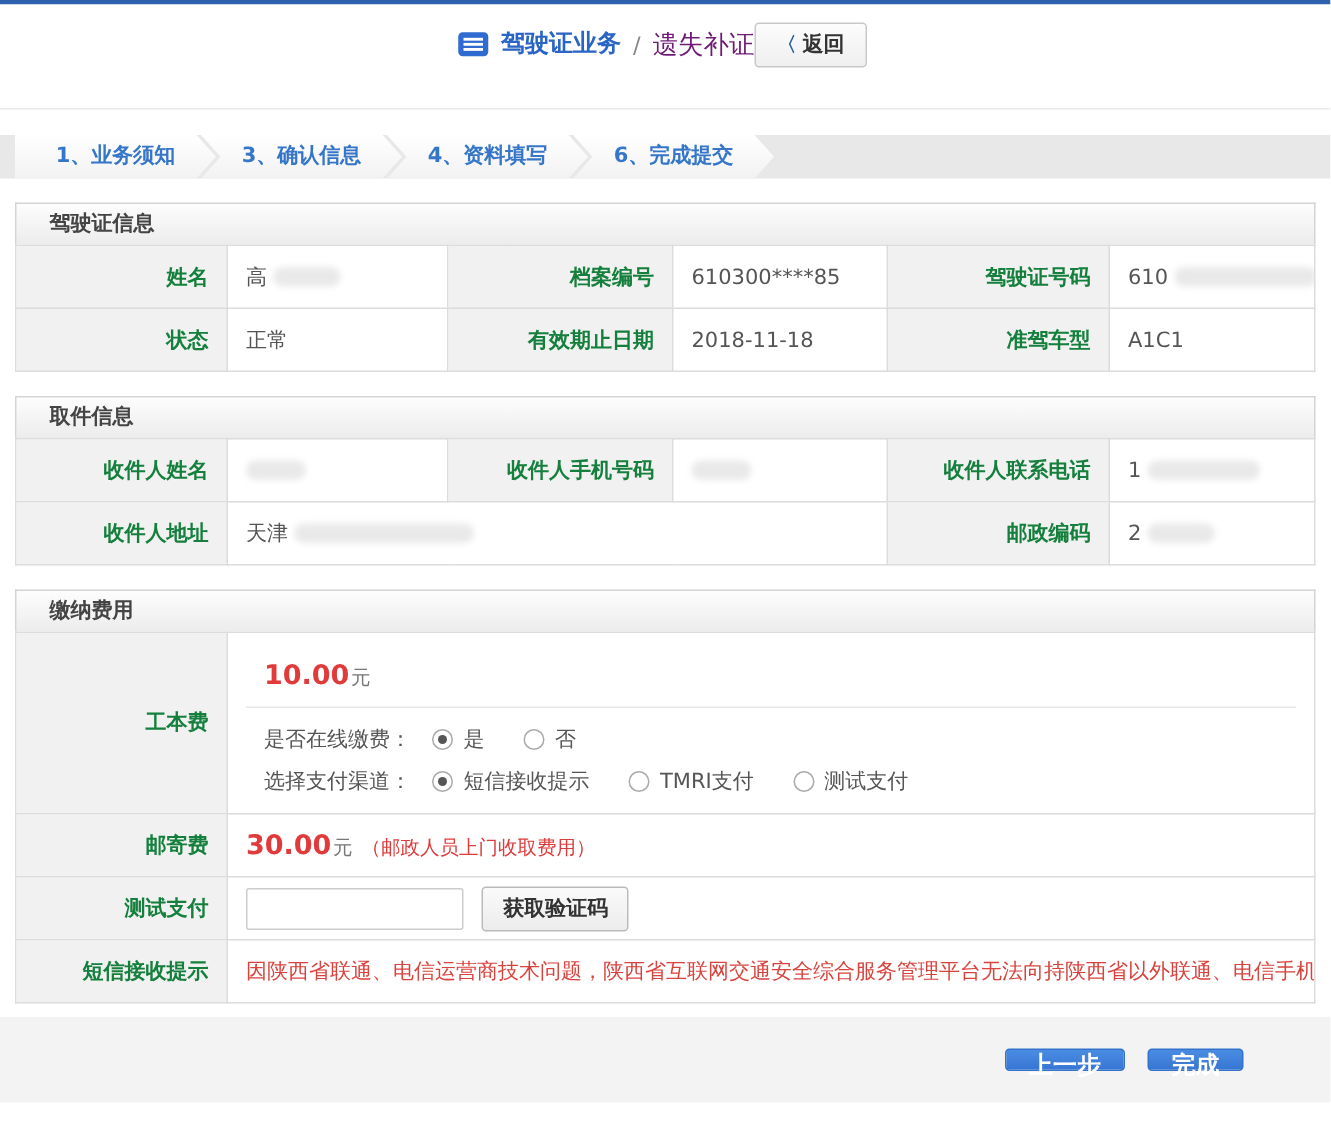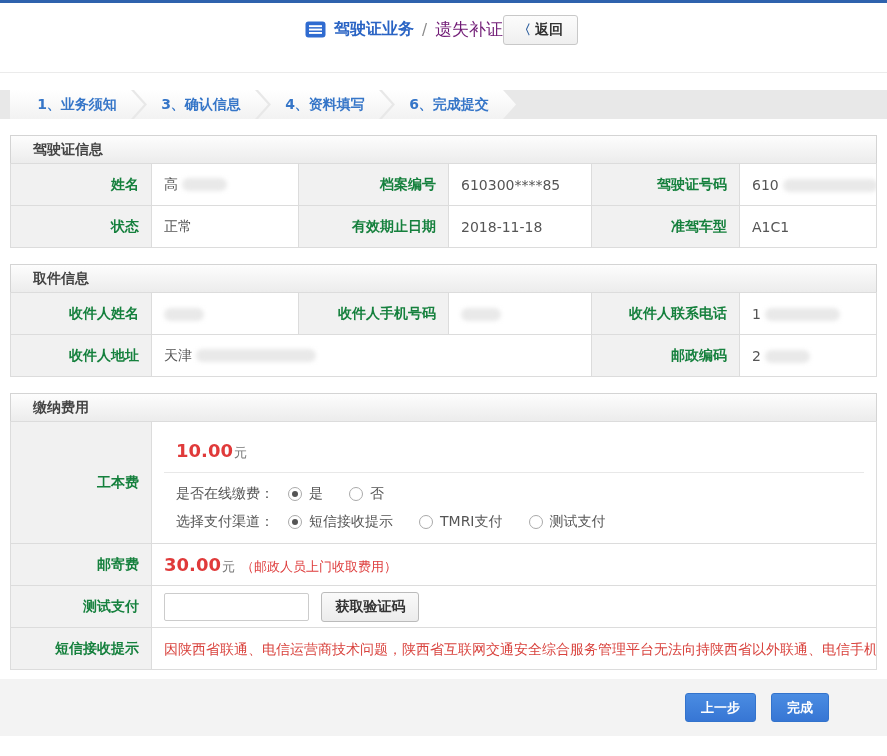--- a/index.html
+++ b/index.html
@@ -94,23 +94,23 @@
   }
   td.sms-cell{height:78px;white-space:normal;}
   .sms-note{margin:0;color:#d9433e;font-size:14px;line-height:30px;}
   
   .footer-bar{
     margin-top:9px;height:57px;background:#f3f3f3;
     display:flex;align-items:center;justify-content:flex-end;
     padding-right:58px;gap:15px;box-sizing:border-box;
   }
   .btn-primary{
-    height:29px;padding:0 15px;cursor:pointer;
+    height:15px;padding:0 15px;cursor:pointer;
     background:linear-gradient(#4a8ce2,#3776d4);border:1px solid #3373cc;border-radius:3px;
-    color:#fff;font-size:13px;font-weight:bold;font-family:inherit;
+    color:#fff;font-size:16px;font-weight:bold;font-family:inherit;
   }
 </style>
 </head>
 <body>
 
 <div class="topbar"></div>
 
 <div class="header">
   <div class="header-left">
     <span class="title-icon">

